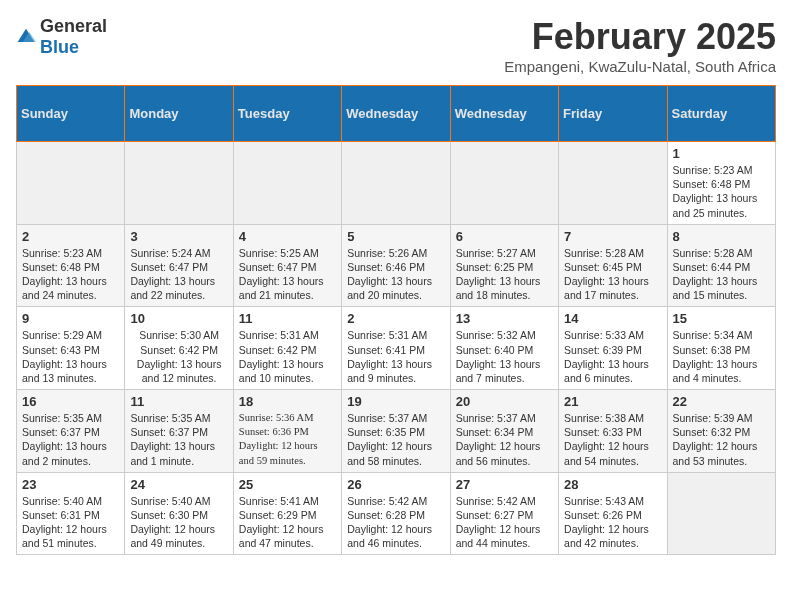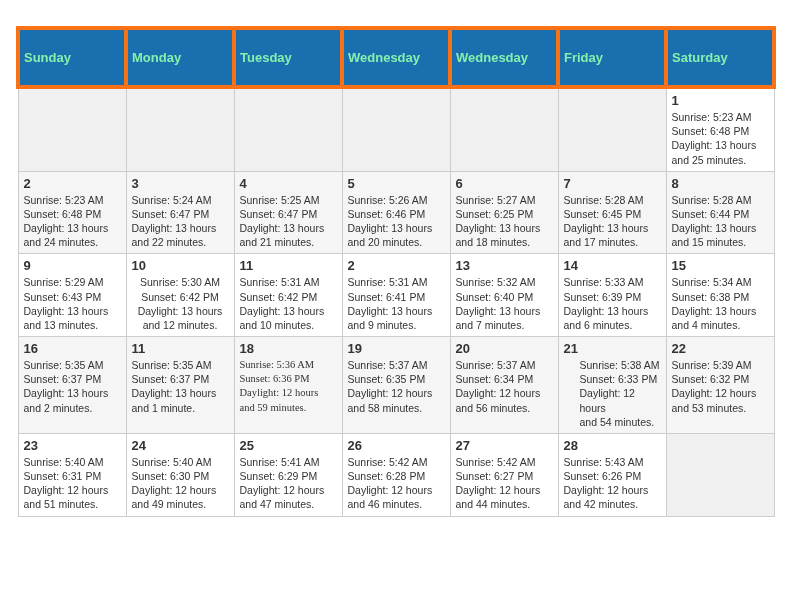--- a/index.html
+++ b/index.html
@@ -47,26 +47,26 @@
       font-size: 15px;
       color: #555;
     }
     table {
       width: 100%;
       border-collapse: collapse;
       font-size: 11px;
     }
     thead tr th {
       background-color: #1a6faf;
-      color: #86efac;
+      color: #e5e5e5;
       padding: 20px 4px;
       text-align: left;
       font-size: 13px;
       font-weight: bold;
-      border: 4px solid #f97316;
+      border: 1px solid #f97316;
     }
     tbody tr td {
       border: 1px solid #ccc;
       vertical-align: top;
       padding: 4px 5px;
       height: 80px;
       width: 14.28%;
       color: #333;
     }
     tbody tr td.empty {
@@ -90,21 +90,33 @@
       background-color: #fff;
     }
     tbody tr td.empty {
       background: #f0f0f0 !important;
     }
   </style>
 </head>
 <body>
 
 <div class="header-area">
+  <div class="logo">
+    <svg class="logo-icon" viewBox="0 0 24 24" xmlns="http://www.w3.org/2000/svg">
+      <polygon points="12,2 22,18 2,18" fill="#1a6faf"></polygon>
+      <polygon points="16,6 24,18 8,18" fill="#4a9fd4" opacity="0.6"></polygon>
+    </svg>
+    <div>
+      <span class="logo-text-general">General</span><br>
+      <span class="logo-text-blue">Blue</span>
+    </div>
+  </div>
   <div class="title-area">
+    <div class="month-title">February 2025</div>
+    <div class="location-subtitle">Empangeni, KwaZulu-Natal, South Africa</div>
   </div>
 </div>
 
 <table>
   <thead>
     <tr>
     <th>Sunday</th>
         <th>Monday</th>
         <th>Tuesday</th>
         <th>Wednesday</th>
@@ -262,21 +274,21 @@
         </td>
         <td>
           <span class="day-number">20</span>
           <div class="day-info" style="white-space: pre-line;">Sunrise: 5:37 AM
 Sunset: 6:34 PM
 Daylight: 12 hours
 and 56 minutes.</div>
         </td>
         <td>
           <span class="day-number">21</span>
-          <div class="day-info" style="white-space: pre-line; margin-left: 16px;">Sunrise: 5:38 AM
+          <div class="day-info" style="white-space: pre-line;">Sunrise: 5:38 AM
 Sunset: 6:33 PM
 Daylight: 12 hours
 and 54 minutes.</div>
         </td>
         <td>
           <span class="day-number">22</span>
           <div class="day-info" style="white-space: pre-line;">Sunrise: 5:39 AM
 Sunset: 6:32 PM
 Daylight: 12 hours
 and 53 minutes.</div>

